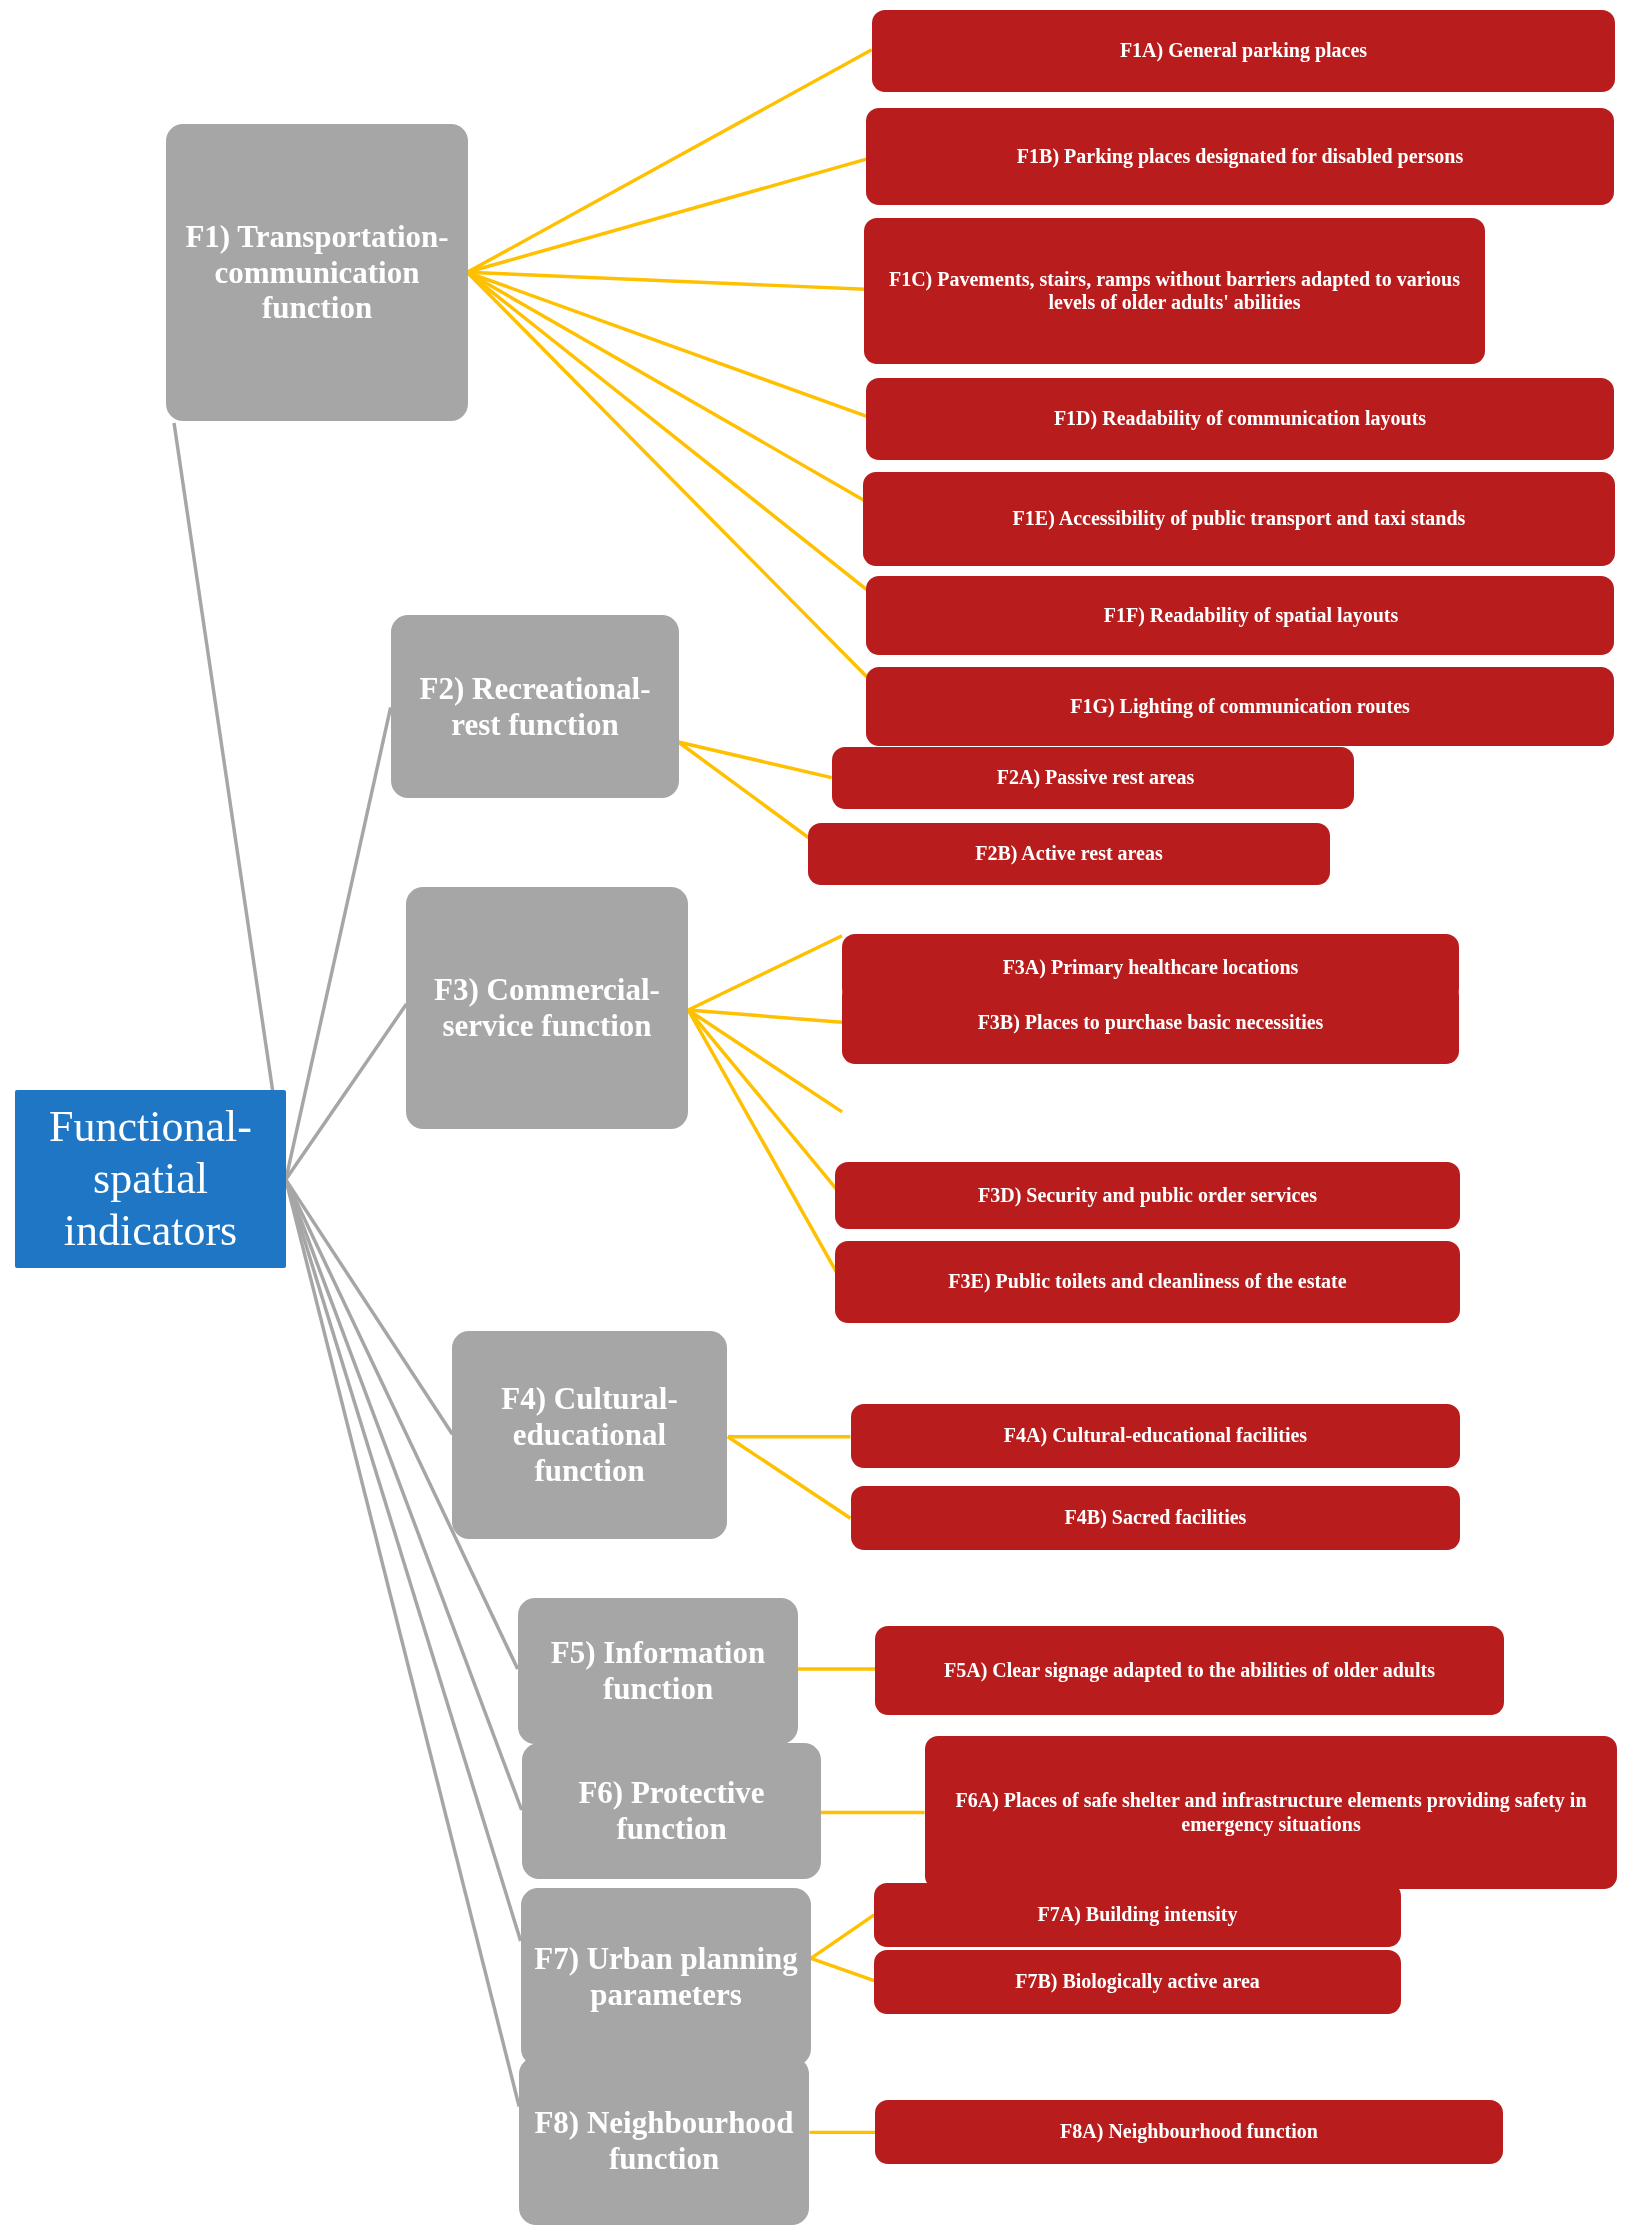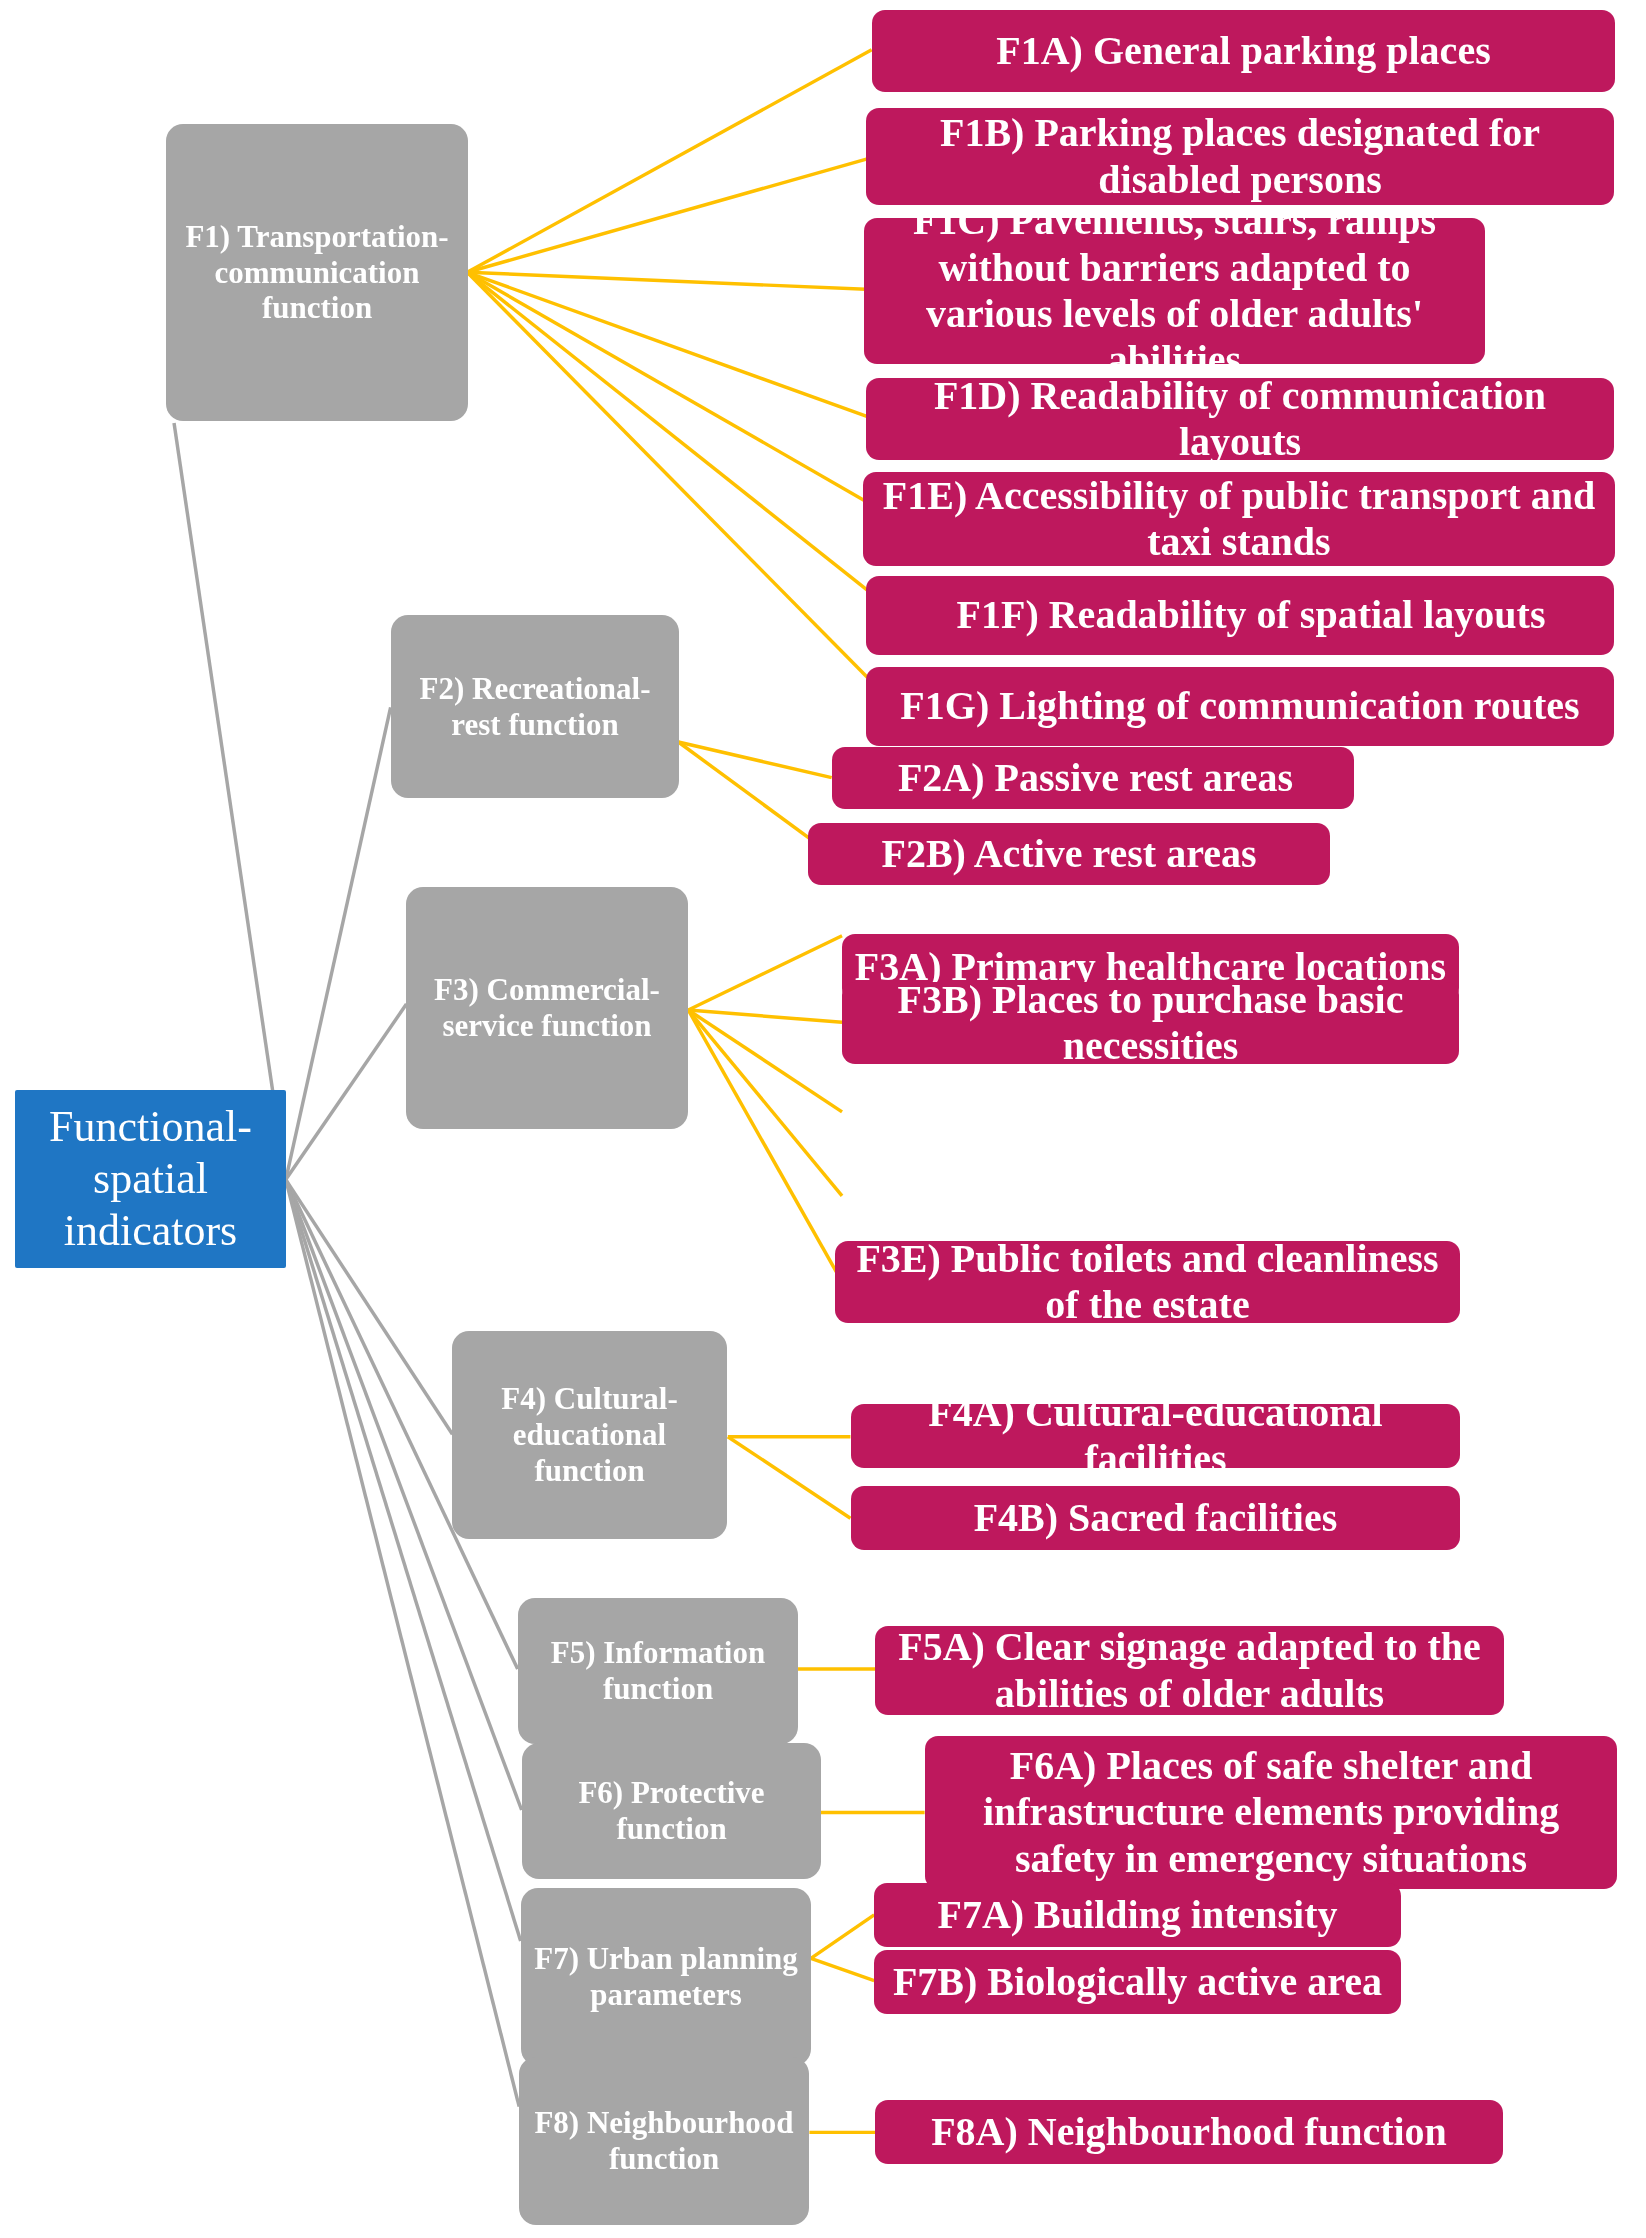--- a/index.html
+++ b/index.html
@@ -32,22 +32,22 @@
     font-size:44px;
     font-weight:normal;
     line-height:1.18;
   }
   .branch{
     background:#A6A6A6;
     font-size:31px;
     border-radius:17px;
   }
   .leaf{
-    background:#be185d;
-    font-size:40px;
+    background:#b91c1c;
+    font-size:20px;
     border-radius:13px;
   }
 </style>
 </head>
 <body>
 
 <div id="stage">
 
   <svg id="edges" viewBox="0 0 3329 4527">
 
@@ -129,20 +129,21 @@
   <div class="node leaf" style="left:866px; top:378px; width:748px; height:82px;">F1D) Readability of communication layouts</div>
   <div class="node leaf" style="left:863px; top:472px; width:752px; height:94px;">F1E) Accessibility of public transport and taxi stands</div>
   <div class="node leaf" style="left:866px; top:576px; width:748px; height:79px;padding-left:29px;">F1F) Readability of spatial layouts</div>
   <div class="node leaf" style="left:866px; top:667px; width:748px; height:79px;">F1G) Lighting of communication routes</div>
 
   <div class="node leaf" style="left:832px; top:747px; width:522px; height:62px;padding-left:12px;">F2A) Passive rest areas</div>
   <div class="node leaf" style="left:808px; top:823px; width:522px; height:62px;">F2B) Active rest areas</div>
 
   <div class="node leaf" style="left:842px; top:902px; width:617px; height:67px;margin-top:32px;">F3A) Primary healthcare locations</div>
   <div class="node leaf" style="left:842px; top:982px; width:617px; height:82px;">F3B) Places to purchase basic necessities</div>
+  <div class="node leaf" style="left:835px; top:1162px; width:625px; height:67px;">F3D) Security and public order services</div>
   <div class="node leaf" style="left:835px; top:1241px; width:625px; height:82px;">F3E) Public toilets and cleanliness of the estate</div>
 
   <div class="node leaf" style="left:851px; top:1404px; width:609px; height:64px;">F4A) Cultural-educational facilities</div>
   <div class="node leaf" style="left:851px; top:1486px; width:609px; height:64px;">F4B) Sacred facilities</div>
 
   <div class="node leaf" style="left:875px; top:1626px; width:629px; height:89px;">F5A) Clear signage adapted to the abilities of older adults</div>
 
   <div class="node leaf" style="left:925px; top:1736px; width:692px; height:153px;">F6A) Places of safe shelter and infrastructure elements providing safety in emergency situations</div>
 
   <div class="node leaf" style="left:874px; top:1883px; width:527px; height:64px;">F7A) Building intensity</div>

